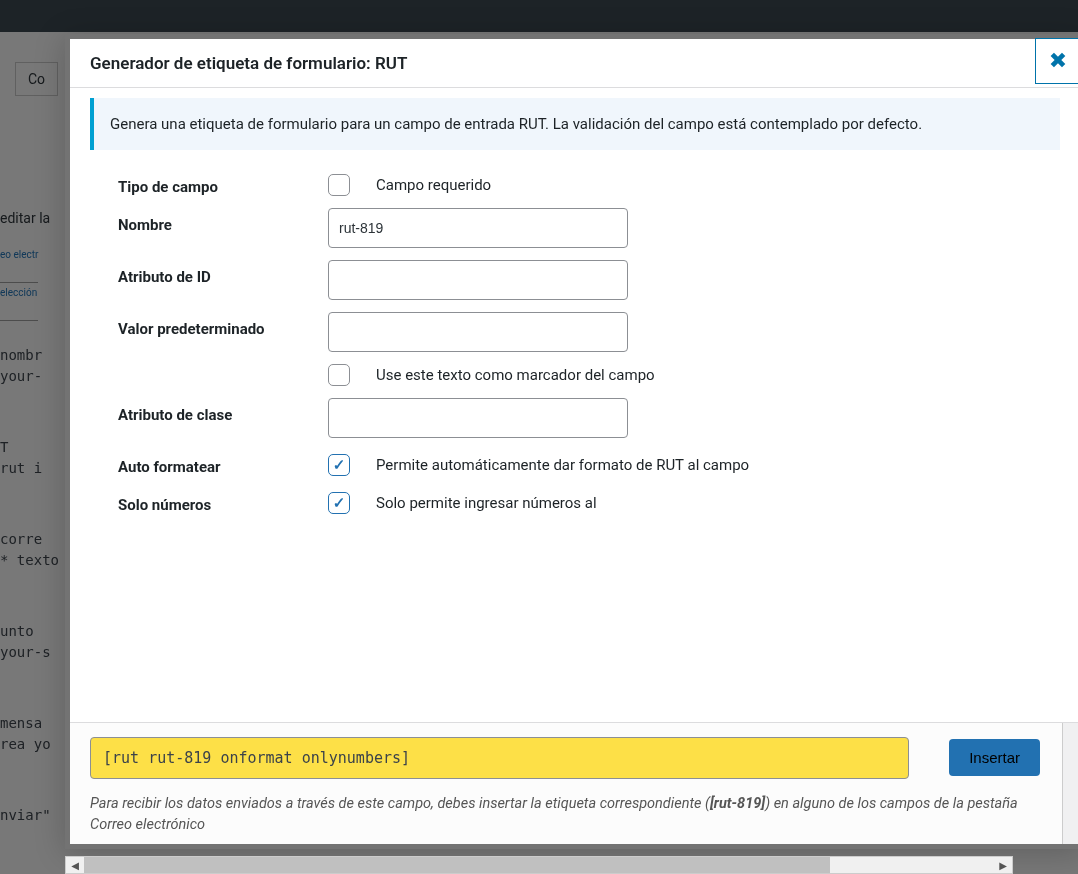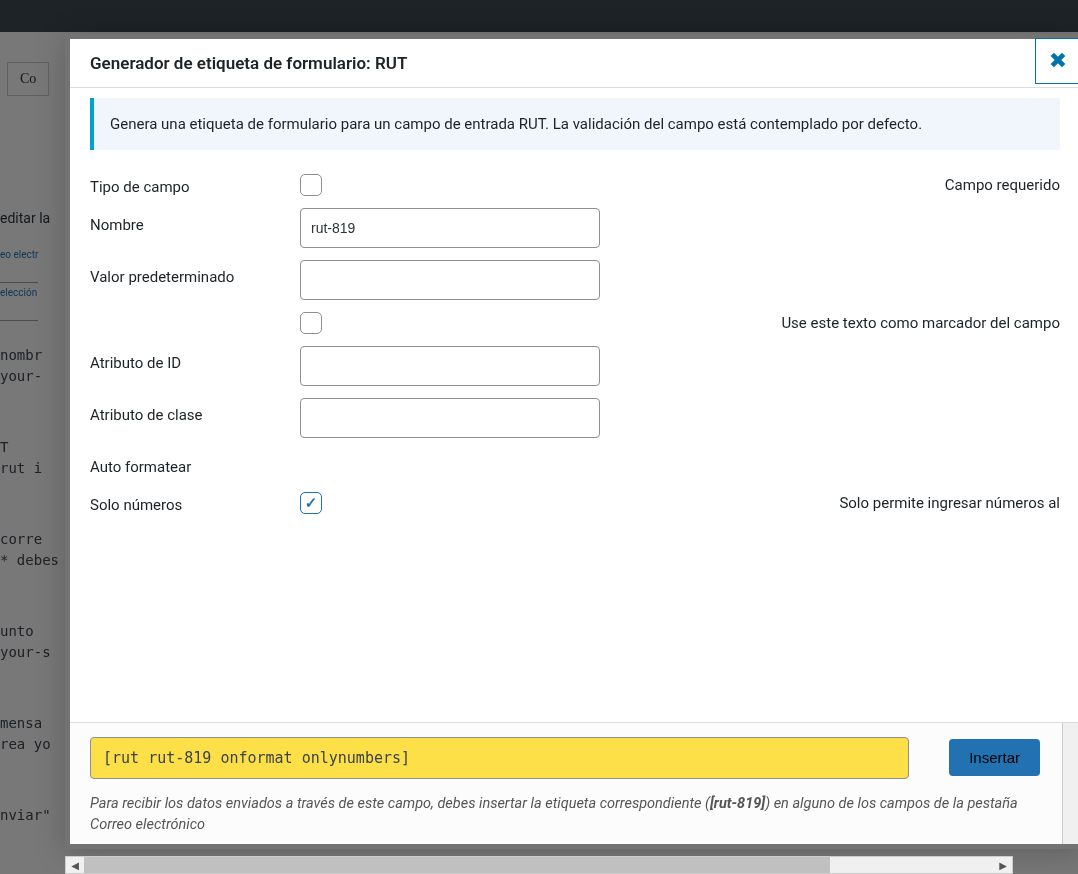--- a/index.html
+++ b/index.html
@@ -25,24 +25,23 @@
   }
   .bg-content {
     position: absolute;
     top: 0; left: 0; right: 0; bottom: 0;
     color: #2c3338;
     font-size: 14px;
     padding: 0;
   }
   .bg-tabs {
     position: absolute;
-    top: 62px; left: 7px;
+    top: 62px; left: 15px;
     display: flex;
     gap: 0;
-    font-family: Liberation Serif, serif;
   }
   .bg-tab {
     padding: 8px 12px;
     border: 1px solid #c0c0c0;
     background: #f0f0f1;
     font-size: 14px;
   }
   .bg-links {
     position: absolute;
     top: 245px; left: 0;
@@ -130,44 +129,44 @@
     color: #1d2327;
   }
   .form-row {
     display: flex;
     align-items: flex-start;
     margin-bottom: 12px;
     font-size: 15px;
   }
   .form-row .label {
     width: 210px;
-    font-weight: 400;
+    font-weight: 700;
     padding-top: 8px;
     color: #1d2327;
+    margin-left: 28px;
   }
   .form-row .control {
     flex: 1;
   }
   .text-input {
     width: 300px;
     height: 40px;
     border: 1px solid #8c8f94;
     border-radius: 4px;
     padding: 6px 10px;
     font-size: 14px;
     background: #fff;
     color: #2c3338;
   }
   .cb-line {
     display: flex;
     align-items: center;
-    gap: 10px;
+    gap: 26px;
     font-size: 15px;
     padding-top: 4px;
-    justify-content: space-between;
   }
   .cbx {
     width: 22px; height: 22px;
     border: 1px solid #8c8f94;
     border-radius: 5px;
     background: #fff;
     display: inline-flex;
     align-items: center; justify-content: center;
     cursor: pointer;
   }
@@ -266,21 +265,21 @@
     <div class="bg-tab">Co</div>
   </div>
   <div class="bg-editar">editar la</div>
   <div class="bg-links">
     <div>eo electr</div>
     <div>elección</div>
   </div>
   <div class="bg-prose">
     <div class="item"><span> nombr</span><br><span>your-</span></div>
     <div class="item"><span>T</span><br><span>rut i</span></div>
-    <div class="item"><span> corre</span><br><span>* debes</span></div>
+    <div class="item"><span> corre</span><br><span>* texto</span></div>
     <div class="item"><span>unto</span><br><span>your-s</span></div>
     <div class="item"><span> mensa</span><br><span>rea yo</span></div>
     <div class="item"><span>nviar"</span></div>
   </div>
   <div class="bg-rightcol">¿</div>
   <div class="bg-rightcol2">
     <div>A</div>
     <div>p</div>
   </div>
 </div>
@@ -309,46 +308,52 @@
     </div>
 
     <div class="form-row">
       <div class="label">Nombre</div>
       <div class="control">
         <input class="text-input" value="rut-819" style="">
       </div>
     </div>
 
     <div class="form-row">
+      <div class="label">Atributo de ID</div>
+      <div class="control">
+        <input class="text-input" value="" style="">
+      </div>
+    </div>
+
+    <div class="form-row">
       <div class="label">Valor predeterminado</div>
       <div class="control">
         <input class="text-input" value="" style="">
         <div class="cb-line control-sub">
           <span class="cbx"></span>
           <span>Use este texto como marcador del campo</span>
         </div>
       </div>
     </div>
 
     <div class="form-row">
-      <div class="label">Atributo de ID</div>
+      <div class="label">Atributo de clase</div>
       <div class="control">
         <input class="text-input" value="" style="">
       </div>
     </div>
 
     <div class="form-row">
-      <div class="label">Atributo de clase</div>
-      <div class="control">
-        <input class="text-input" value="" style="">
-      </div>
-    </div>
-
-    <div class="form-row">
       <div class="label">Auto formatear</div>
+      <div class="control">
+        <div class="cb-line">
+          <span class="cbx checked"></span>
+          <span>Permite automáticamente dar formato de RUT al campo</span>
+        </div>
+      </div>
     </div>
 
     <div class="form-row">
       <div class="label">Solo números</div>
       <div class="control">
         <div class="cb-line">
           <span class="cbx checked"></span>
           <span>Solo permite ingresar números al</span>
         </div>
       </div>

